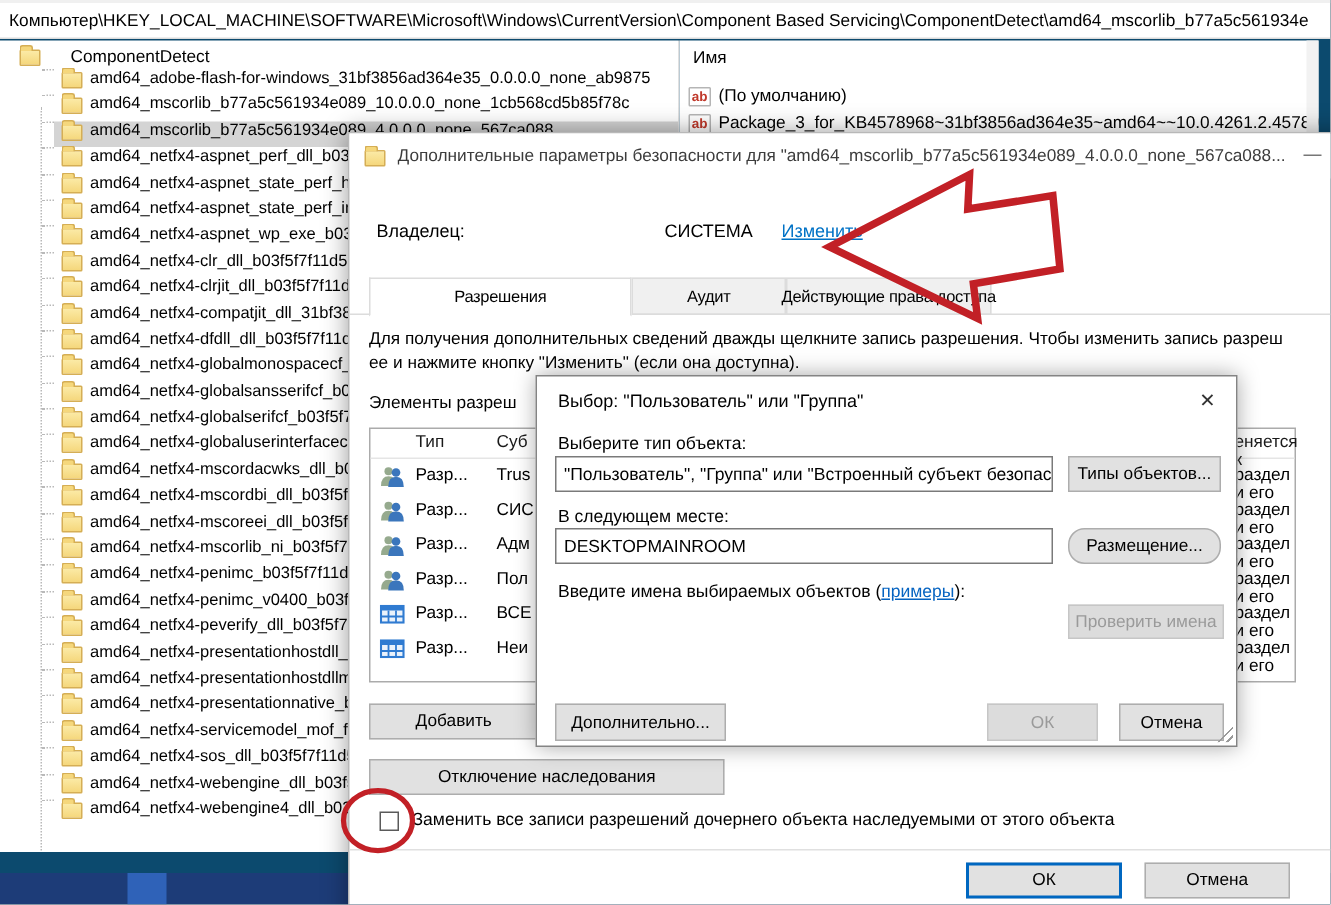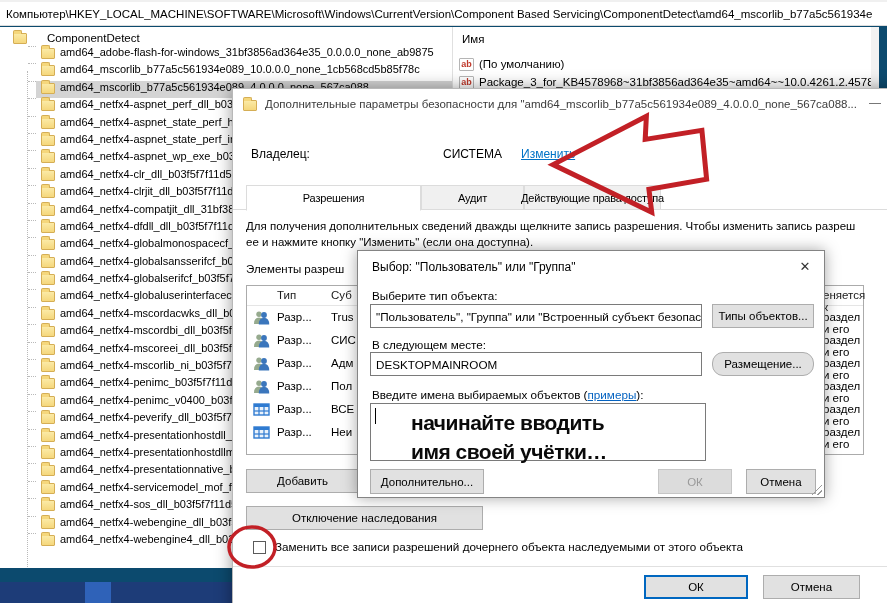--- a/index.html
+++ b/index.html
@@ -408,27 +408,21 @@
     <div class="sel-label lbl2">В следующем месте:</div>
     <div class="fld fld2">
       <span>DESKTOPMAINROOM</span>
     </div>
     <div class="btn locs-btn">Размещение...</div>
 
     <div class="sel-label lbl3">
       <span>Введите имена выбираемых объектов (</span><span class="link">примеры</span><span>):</span>
     </div>
 
-    <div class="names-area">
-      <div class="caret"></div>
-      <div class="annot">
-        <div>начинайте вводить</div>
-        <div>имя своей учётки…</div>
-      </div>
-    </div>
+    <div class="btn disabled check-btn">Проверить имена</div>
 
     <div class="btn adv-btn">Дополнительно...</div>
     <div class="btn disabled sel-ok">ОК</div>
     <div class="btn sel-cancel">Отмена</div>
     <div class="grip"></div>
   </div>
 
   <svg class="annotation-svg" style="left:543px; top:106px;" width="172" height="114" viewBox="0 0 172 114">
     <polygon points="10,56 105,11 103,34 160,27 163,76 105,84 107,107" fill="none" stroke="#c22026" stroke-width="5" stroke-linejoin="miter" transform="rotate(-2 85 57)"></polygon>
   </svg>

